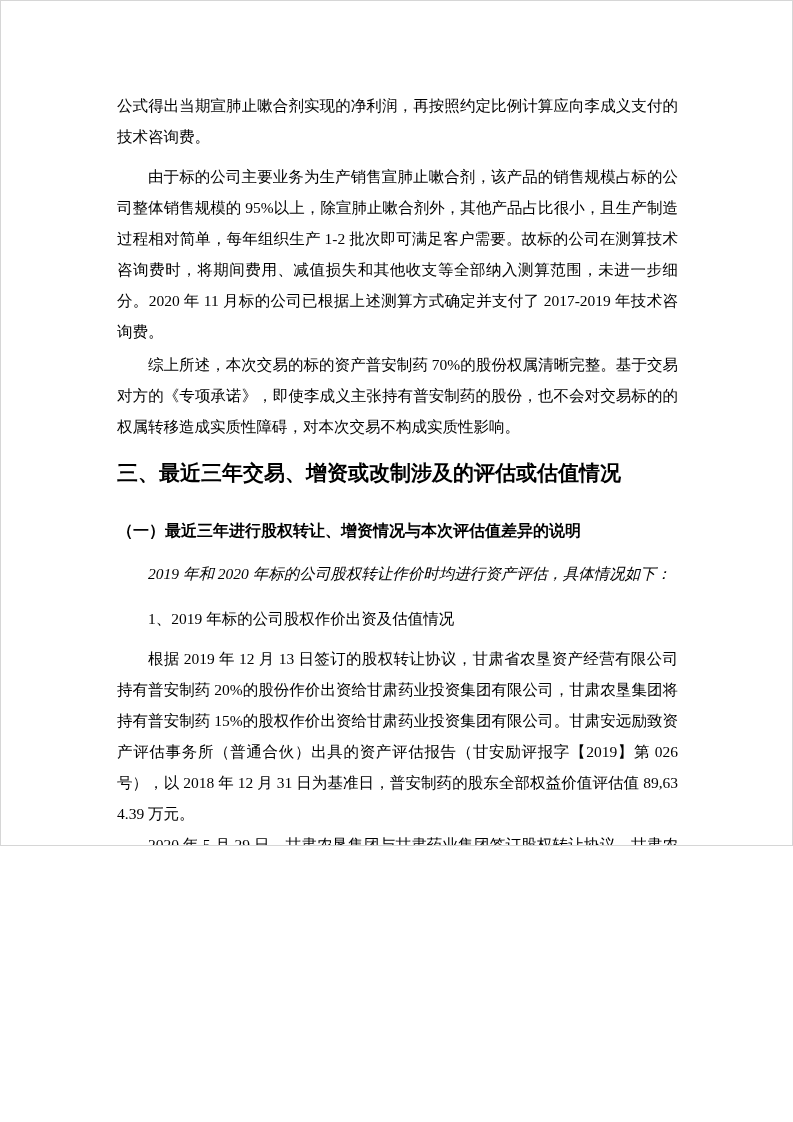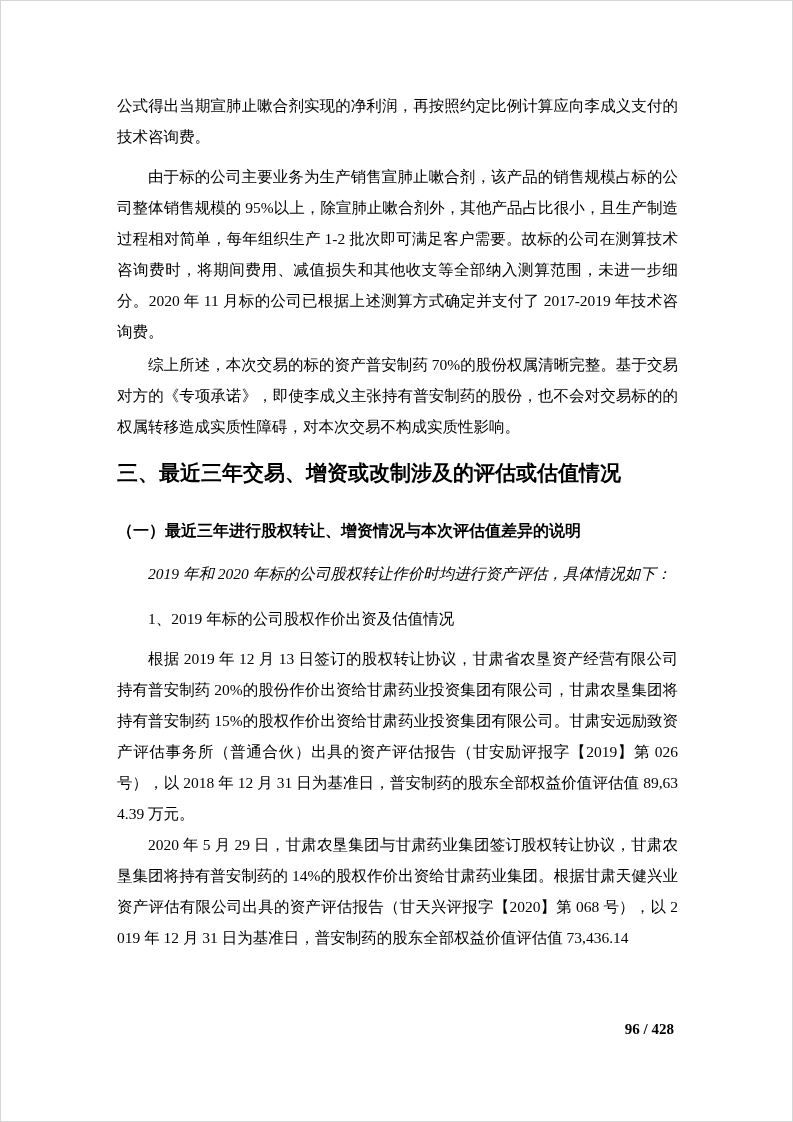--- a/index.html
+++ b/index.html
@@ -3,21 +3,21 @@
 <meta charset="utf-8">
 <style>
   html, body { margin: 0; padding: 0; }
   body {
     width: 793px; height: 1122px;
     background: #ffffff;
     font-family: "Liberation Serif", "DejaVu Serif", serif;
   }
   .page {
     position: relative;
-    width: 793px; height: 1122px;
+    width: 793px; height: 846px;
     box-sizing: border-box;
     background: #ffffff;
     border: 1px solid #d6d6d6;
     overflow: hidden;
     color: #000000;
   }
   .content {
     position: absolute;
     left: 116px; top: 89px;
     width: 561px;

